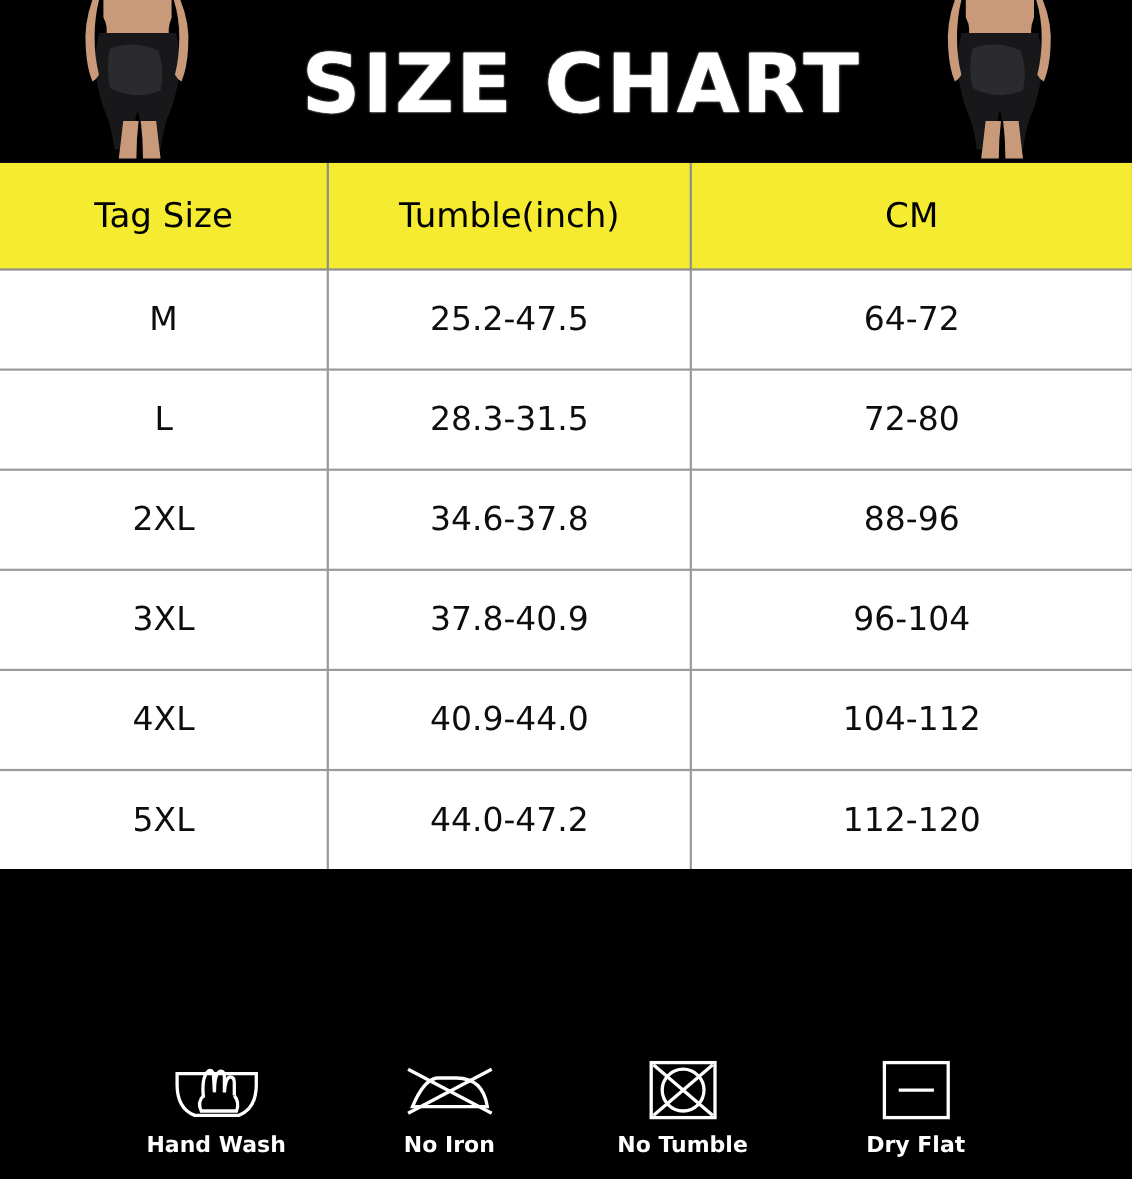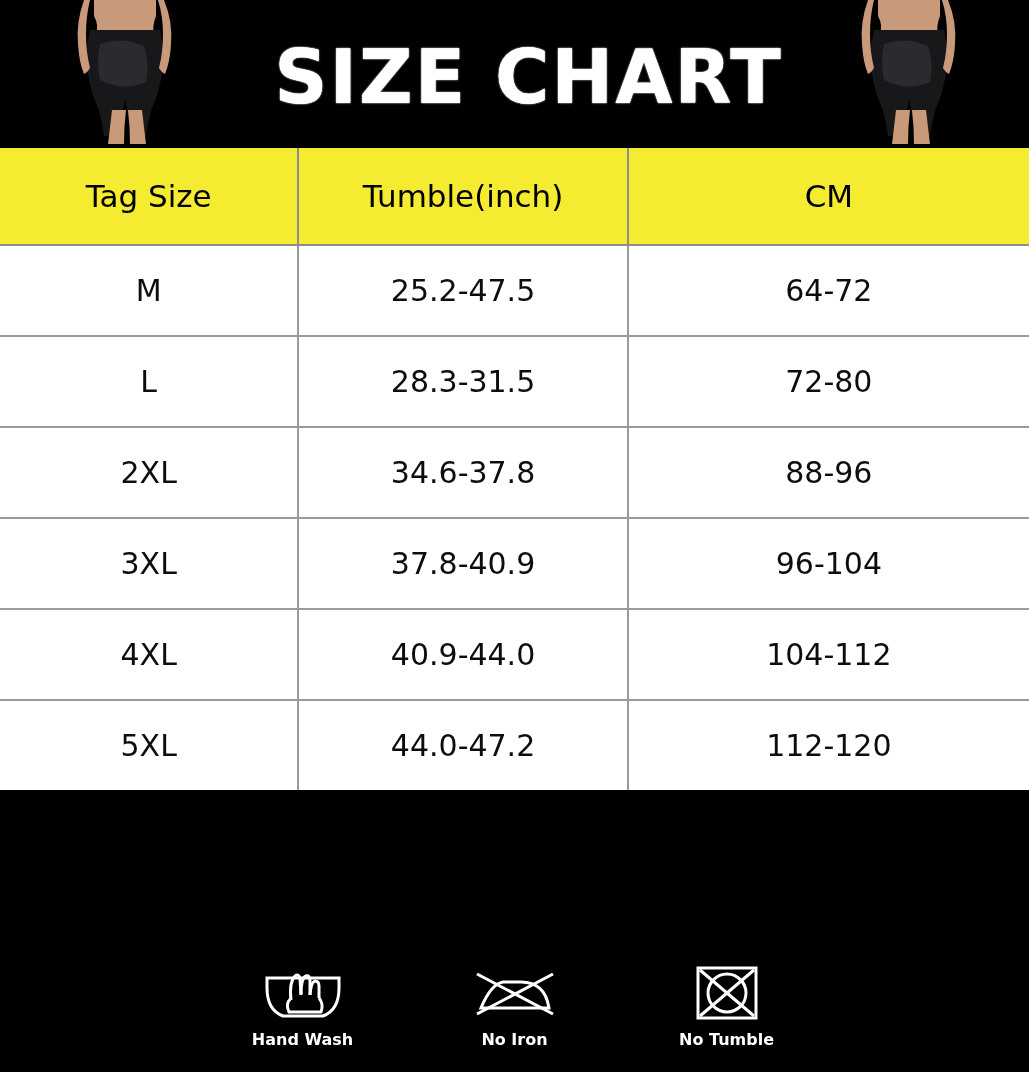--- a/index.html
+++ b/index.html
@@ -108,21 +108,21 @@
     width: 150px;
   }
   .care-glyph {
     height: 62px;
     display: flex;
     align-items: center;
     justify-content: center;
   }
   .care-label {
     color: #ffffff;
-    font-size: 16px;
+    font-size: 20px;
     font-weight: bold;
     margin-top: 6px;
     font-family: "DejaVu Sans", sans-serif;
     white-space: nowrap;
   }
 </style>
 </head>
 <body>
 
 <div class="page">
@@ -234,15 +234,24 @@
         <svg width="70" height="62" viewBox="0 0 70 62">
           <rect x="6" y="6" width="58" height="50" fill="none" stroke="#ffffff" stroke-width="3"></rect>
           <circle cx="35" cy="31" r="19" fill="none" stroke="#ffffff" stroke-width="3"></circle>
           <line x1="8" y1="8" x2="62" y2="54" stroke="#ffffff" stroke-width="3"></line>
           <line x1="62" y1="8" x2="8" y2="54" stroke="#ffffff" stroke-width="3"></line>
         </svg>
       </div>
       <div class="care-label">No Tumble</div>
     </div>
 
+    <div class="care">
+      <div class="care-glyph">
+        <svg width="70" height="62" viewBox="0 0 70 62">
+          <rect x="6" y="6" width="58" height="50" fill="none" stroke="#ffffff" stroke-width="3"></rect>
+          <line x1="19" y1="31" x2="51" y2="31" stroke="#ffffff" stroke-width="3"></line>
+        </svg>
+      </div>
+      <div class="care-label">Dry Flat</div>
+    </div>
 
   </div>
 </div>
 
 </body></html>

